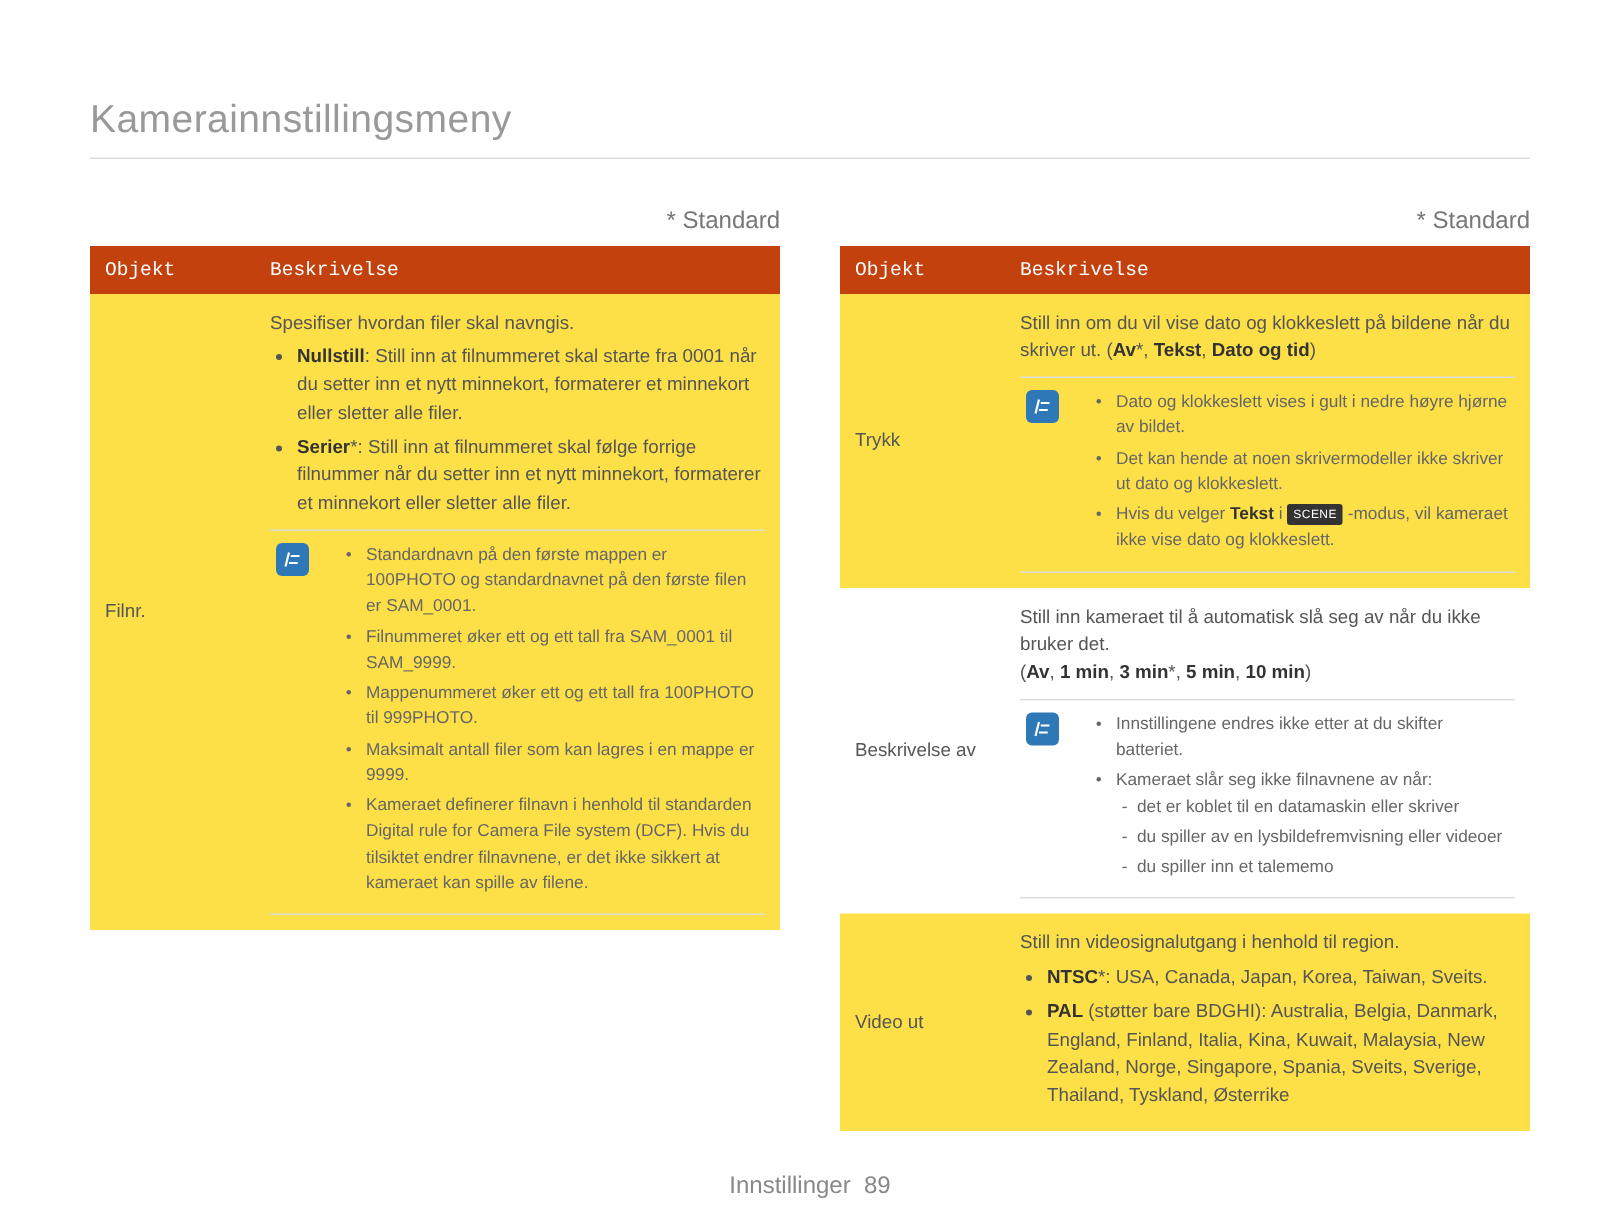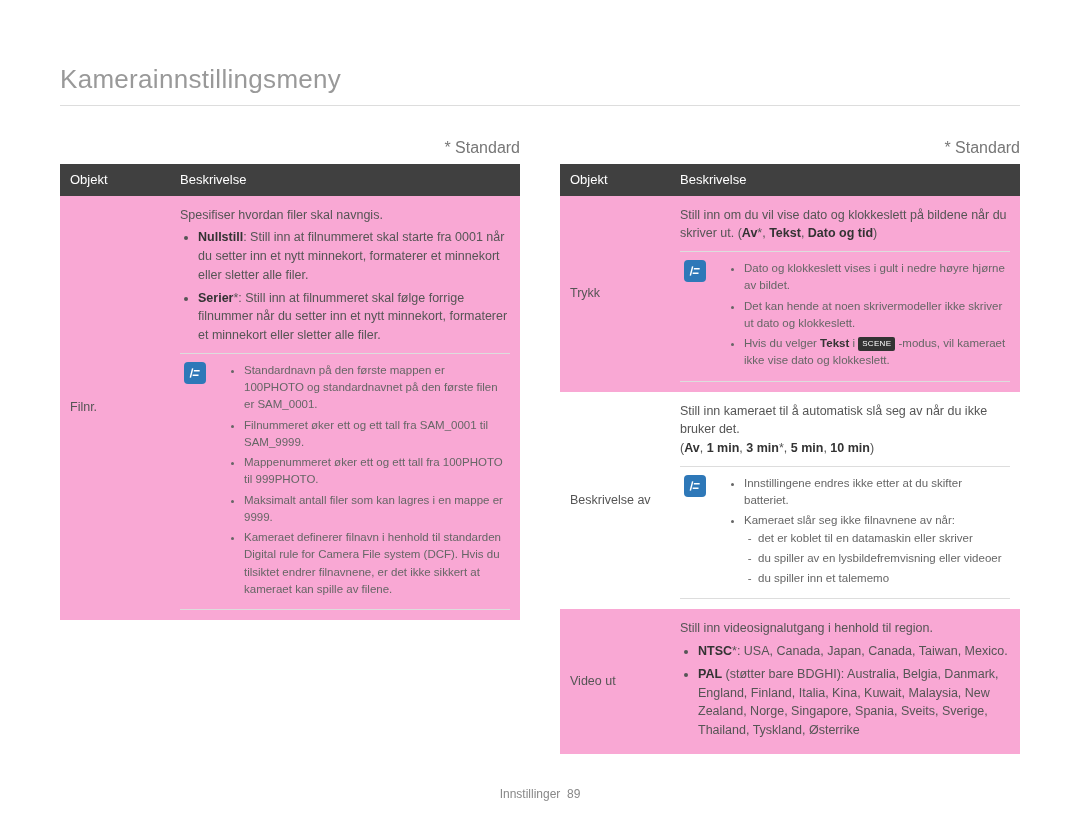--- a/index.html
+++ b/index.html
@@ -35,35 +35,36 @@
     text-align: right;
     font-size: 16px;
     color: #777;
     margin-bottom: 4px;
   }
   table.settings {
     width: 100%;
     border-collapse: collapse;
   }
   table.settings th {
-    background: #404040;
+    background: #c2410c;
     color: #fff;
     font-weight: 400;
     text-align: left;
     padding: 6px 10px;
     font-size: 13px;
+    font-family: Liberation Mono, monospace;
   }
   table.settings th.objekt { width: 110px; }
   table.settings td {
     padding: 10px 10px;
     vertical-align: top;
     font-size: 12.5px;
     color: #555;
   }
-  table.settings tr.shaded td { background: #f9a8d4; }
+  table.settings tr.shaded td { background: #fde047; }
   .obj-cell { vertical-align: middle !important; }
   ul.bullets {
     list-style: disc;
     margin-left: 18px;
     margin-top: 4px;
   }
   ul.bullets li { margin-bottom: 4px; }
   .note-box {
     display: flex;
     align-items: flex-start;
@@ -99,21 +100,21 @@
     padding: 1px 4px;
     border-radius: 2px;
     vertical-align: middle;
     letter-spacing: 0.3px;
   }
   .footer {
     position: absolute;
     bottom: 12px;
     left: 0; right: 0;
     text-align: center;
-    font-size: 12px;
+    font-size: 16px;
     color: #888;
   }
   b { color: #333; font-weight: 700; }
 </style>
 </head>
 <body>
 
 <div class="page-title">Kamerainnstillingsmeny</div>
 
 <div class="columns">
@@ -217,21 +218,21 @@
           </div>
         </td>
       </tr>
 
       <tr class="shaded">
         <td class="obj-cell">Video ut</td>
         <td>
           <div>Still inn videosignalutgang i henhold til region.</div>
           <ul class="bullets">
             <li>
-              <b>NTSC</b><span>*: USA, Canada, Japan, Canada, Taiwan, Mexico.</span>
+              <b>NTSC</b><span>*: USA, Canada, Japan, Korea, Taiwan, Sveits.</span>
             </li>
             <li>
               <b>PAL</b><span> (støtter bare BDGHI): Australia, Belgia, Danmark, England, Finland, Italia, Kina, Kuwait, Malaysia, New Zealand, Norge, Singapore, Spania, Sveits, Sverige, Thailand, Tyskland, Østerrike</span>
             </li>
           </ul>
         </td>
       </tr>
     </tbody>
       </table>
   </div>

